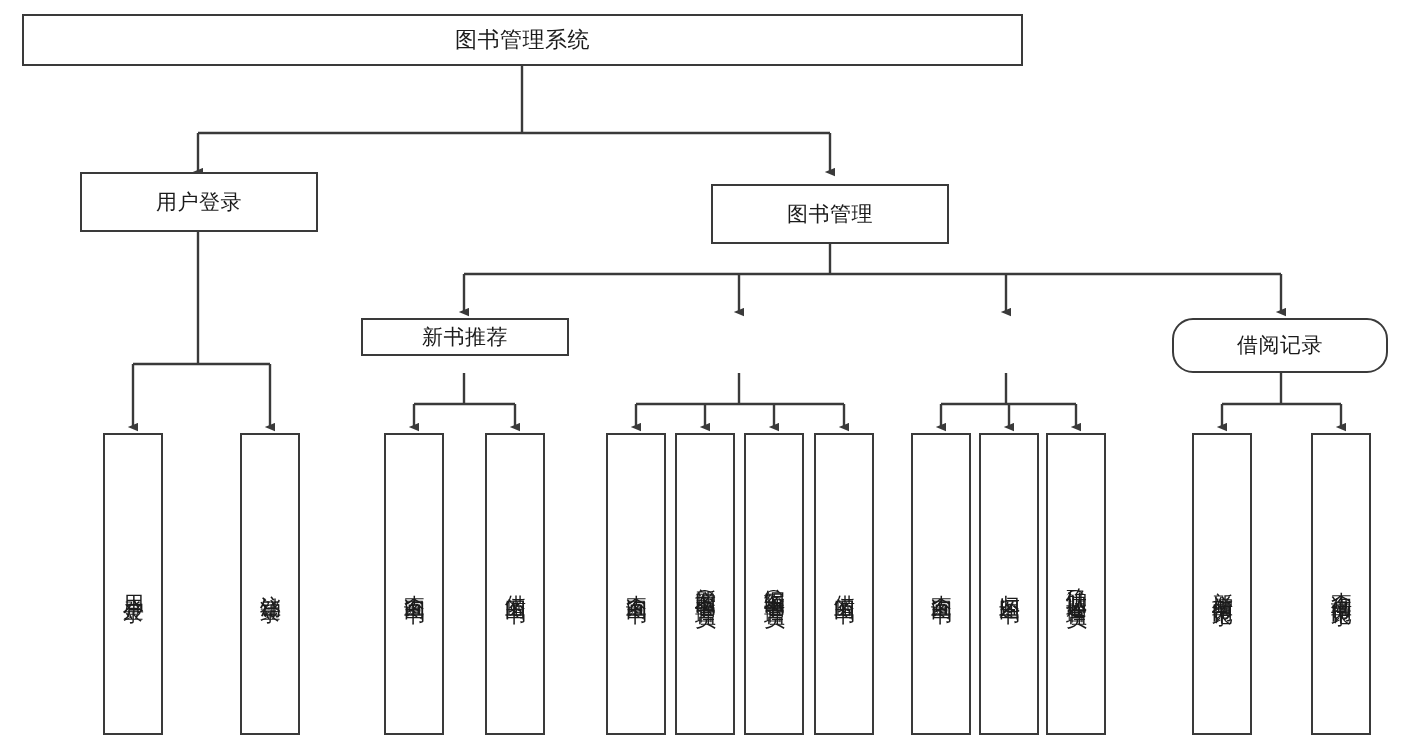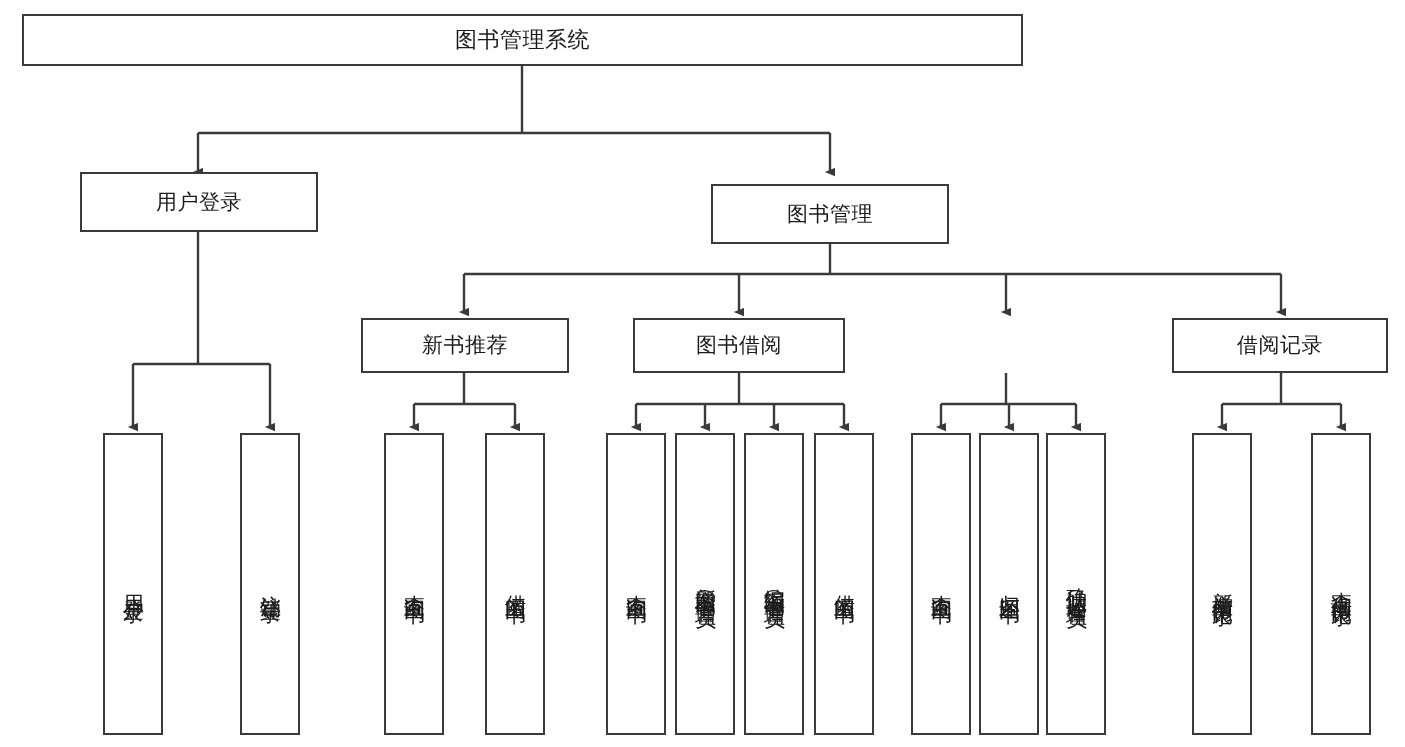--- a/index.html
+++ b/index.html
@@ -138,27 +138,24 @@
     <span class="label">图书管理系统</span>
   </div>
 
   <div class="node horiz" style="left:80px; top:172px; width:238px; height:60px;">
     <span class="label">用户登录</span>
   </div>
   <div class="node horiz" style="left:711px; top:172px; width:238px; height:60px;margin-top:12px;">
     <span class="label">图书管理</span>
   </div>
 
-  <div class="node horiz" style="left:361px; top:318px; width:208px; height:55px;">
+  <div class="node horiz" style="left:361px; top:318px; width:208px; height:38px;">
     <span class="label">新书推荐</span>
   </div>
-  <div class="node horiz" style="left:633px; top:318px; width:212px; height:55px;">
-    <span class="label">图书借阅</span>
-  </div>
-  <div class="node horiz" style="left:1172px; top:318px; width:216px; height:55px;">
+  <div class="node horiz" style="left:1172px; top:318px; width:216px; height:55px;border-radius:21px;">
     <span class="label">借阅记录</span>
   </div>
 
   <div class="node vert" style="left:103px; top:433px; width:60px; height:302px;">
     <span class="label">用户登录</span>
   </div>
   <div class="node vert" style="left:240px; top:433px; width:60px; height:302px;">
     <span class="label">注销登录</span>
   </div>
 

